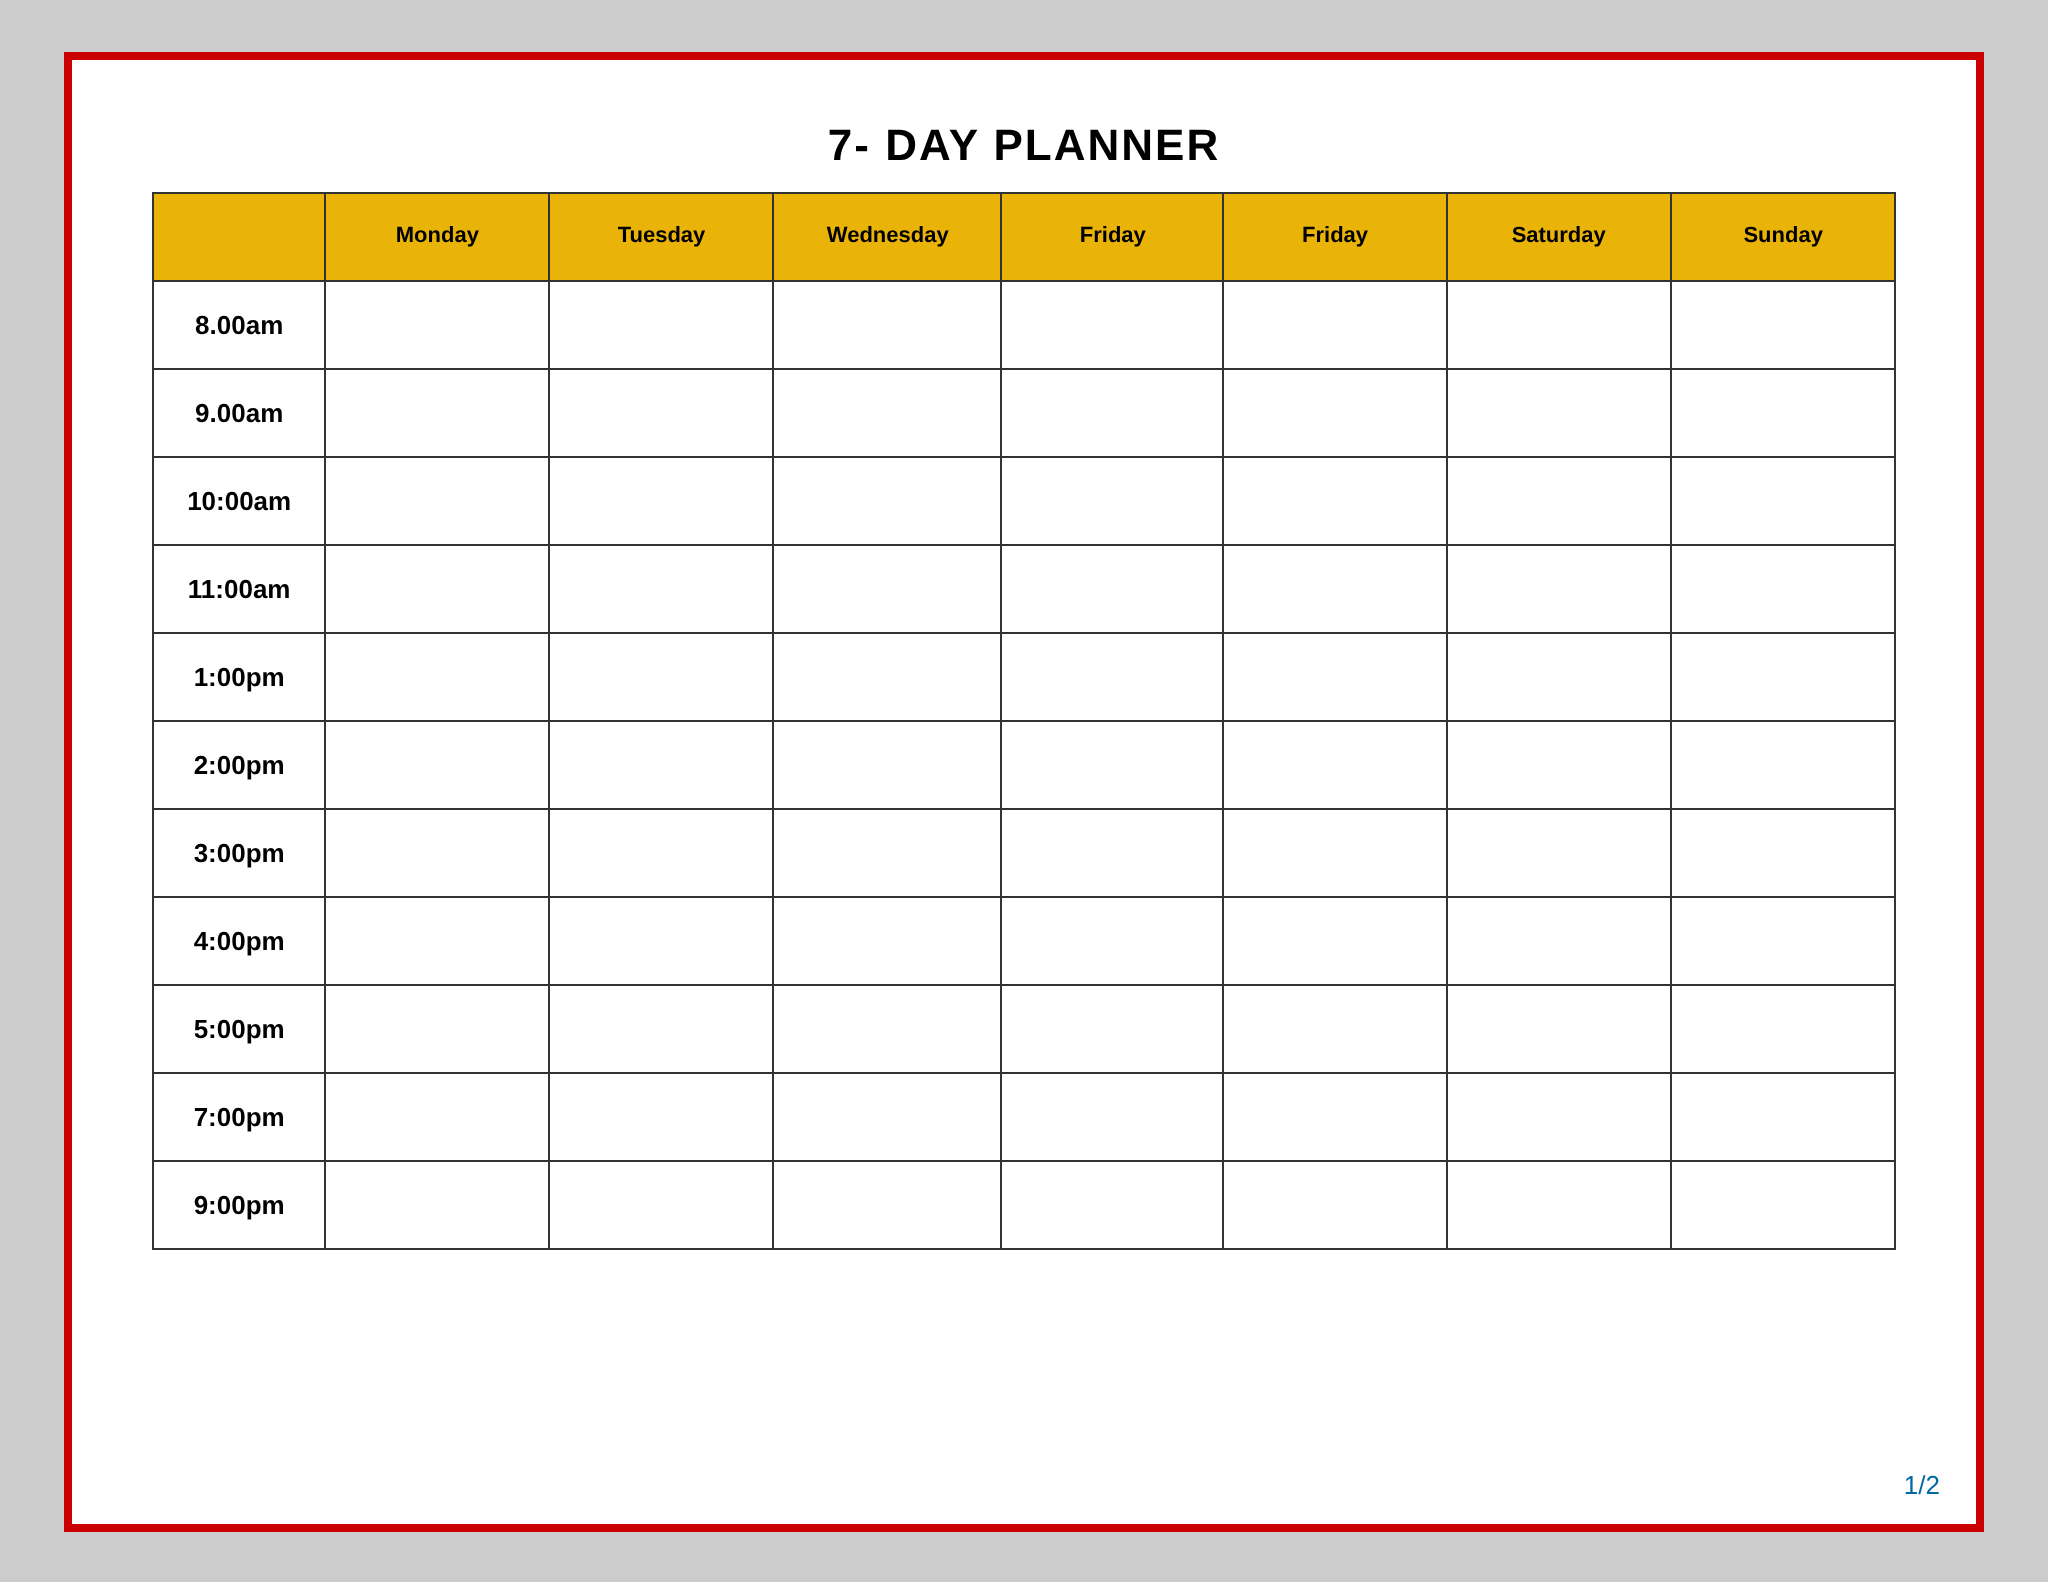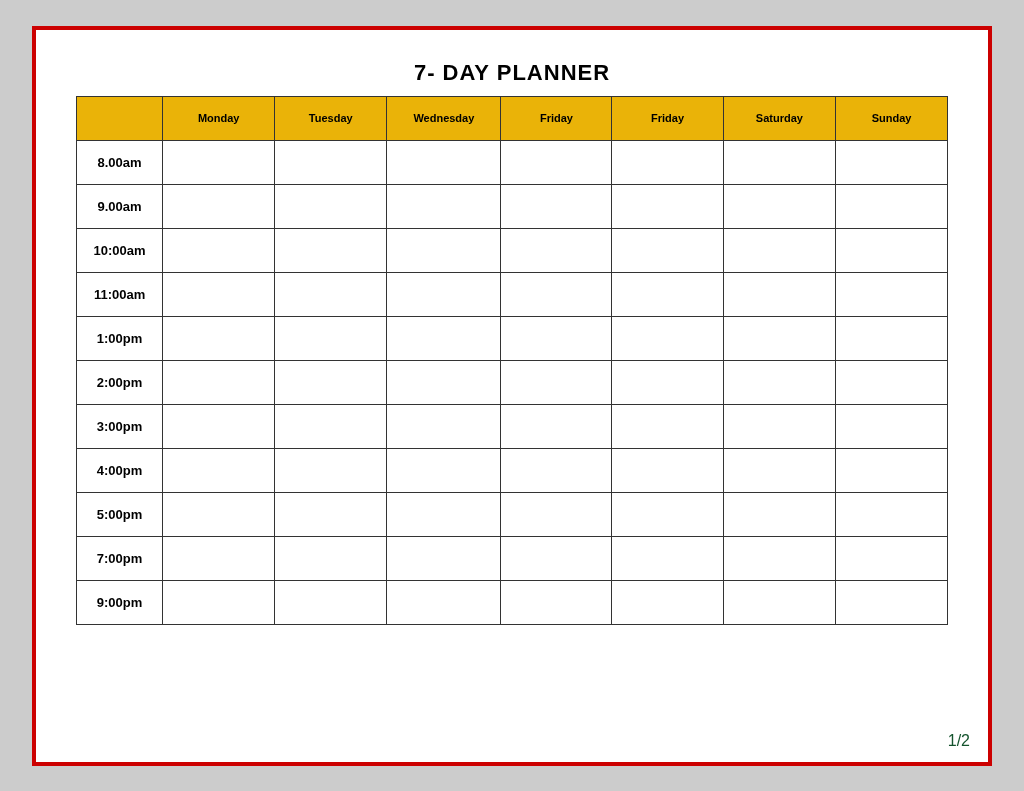--- a/index.html
+++ b/index.html
@@ -70,22 +70,22 @@
     }
 
     .day-col {
       width: 120px;
     }
 
     .page-number {
       position: absolute;
       bottom: 12px;
       right: 18px;
-      font-size: 16px;
-      color: #14532d;
+      font-size: 13px;
+      color: #0369a1;
     }
   </style>
 </head>
 <body>
 
 <div class="page">
   <h1 class="title">7- DAY PLANNER</h1>
 
   <table class="planner-table">
     <thead>

